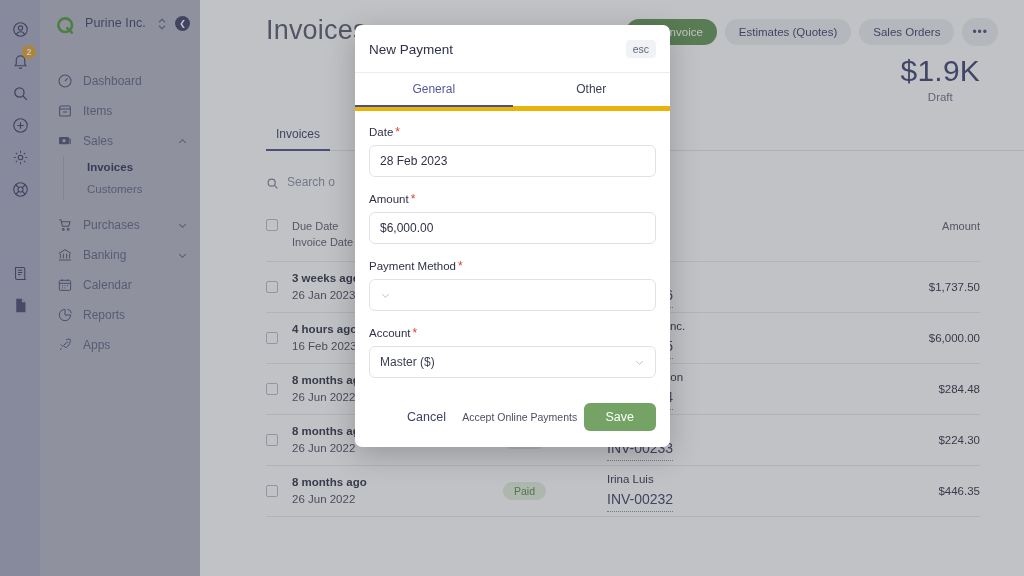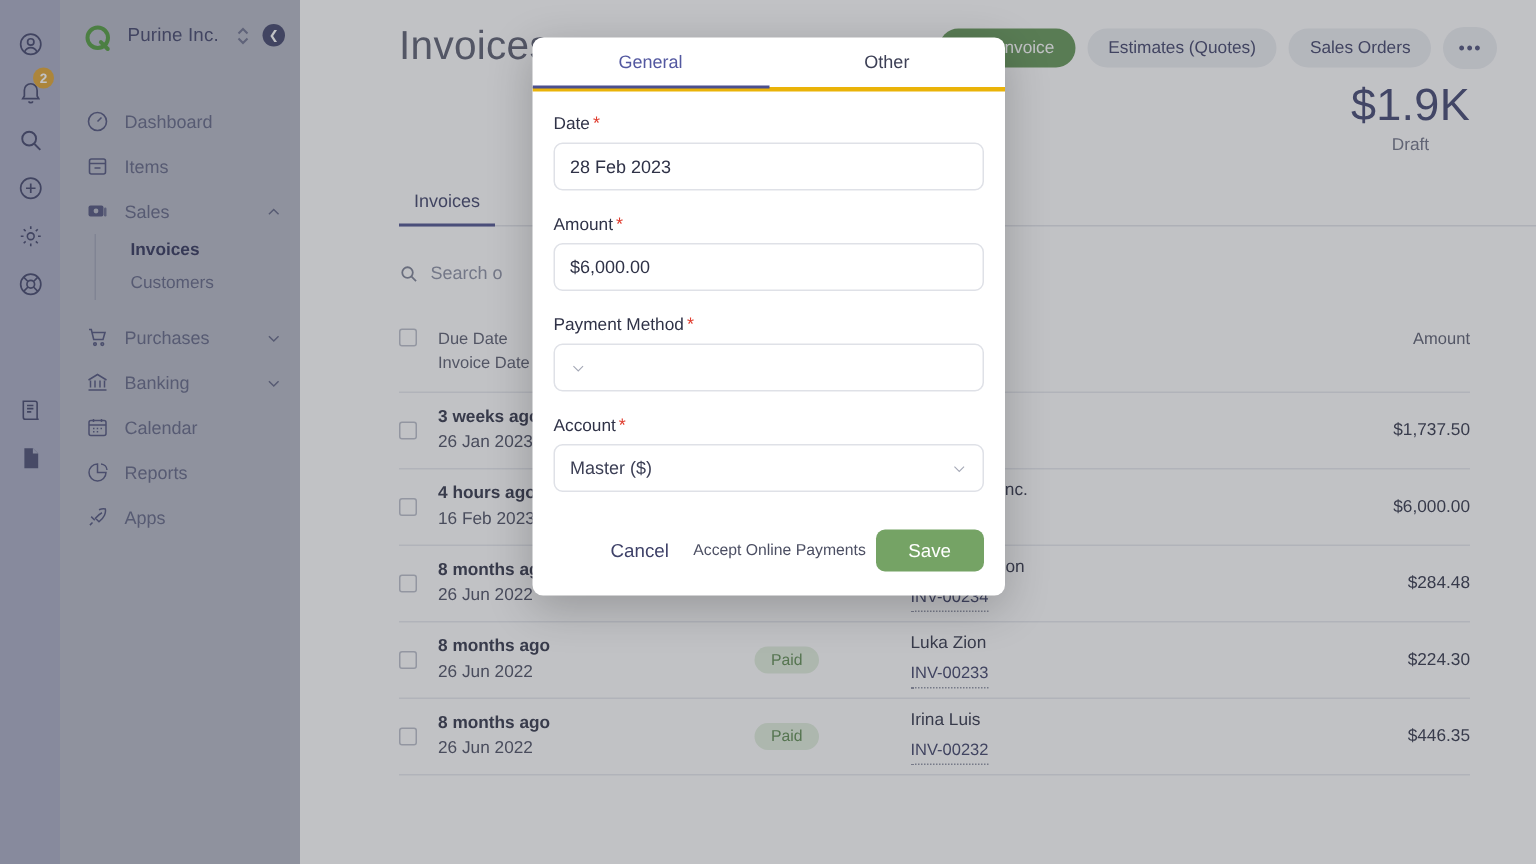--- a/index.html
+++ b/index.html
@@ -230,21 +230,21 @@
   .col-date { width: 150px; flex: 0 0 150px; }
   .col-status { width: 165px; flex: 0 0 165px; display: flex; justify-content: center; align-items: flex-end; }
   .col-cust { flex: 1; }
   .col-amt { width: 120px; flex: 0 0 120px; text-align: right; }
 
   .th { font-size: 11px; color: #585b6e; line-height: 1.45; }
   .d1 { font-size: 11.5px; color: #2f3247; font-weight: bold; line-height: 1.5; }
   .d2 { font-size: 11.5px; color: #4a4d61; line-height: 1.5; }
   .cust-name { font-size: 11.5px; color: #2f3247; line-height: 1.5; }
   .cust-num {
-    font-size: 11px; color: #3e4168; line-height: 1.6;
+    font-size: 14px; color: #3e4168; line-height: 1.6;
     border-bottom: 1px dotted #8d91a3;
     display: inline-block;
   }
   .amt { font-size: 11.5px; color: #2f3247; }
   .badge {
     background: #e1eedd;
     color: #5c8a4e;
     font-size: 10.5px;
     padding: 3px 11px;
     border-radius: 9px;
@@ -281,21 +281,21 @@
   }
   .esc-btn {
     background: #f1f2f5;
     border-radius: 4px;
     font-size: 10.5px;
     color: #62667c;
     padding: 3px 7px;
   }
   .modal-tabs {
     display: flex;
-    border-bottom: 3px solid #eab308;
+    border-bottom: 5px solid #eab308;
   }
   .mtab {
     flex: 1;
     text-align: center;
     font-size: 12px;
     color: #3c3f55;
     padding: 9px 0 10px 0;
     position: relative;
   }
   .mtab.active { color: #5358a0; }
@@ -666,20 +666,24 @@
           <div class="cust-num">INV-00232</div>
         </div>
         <div class="col-amt amt">$446.35</div>
       </div>
     </div>
   </div>
 
   <div class="overlay"></div>
 
   <div class="modal">
+    <div class="modal-head">
+      <div class="modal-title">New Payment</div>
+      <div class="esc-btn">esc</div>
+    </div>
 
     <div class="modal-tabs">
       <div class="mtab active">General</div>
       <div class="mtab">Other</div>
     </div>
 
     <div class="modal-body">
       <div class="field">
         <label class="flabel">
           <span>Date</span><span class="req">*</span>

